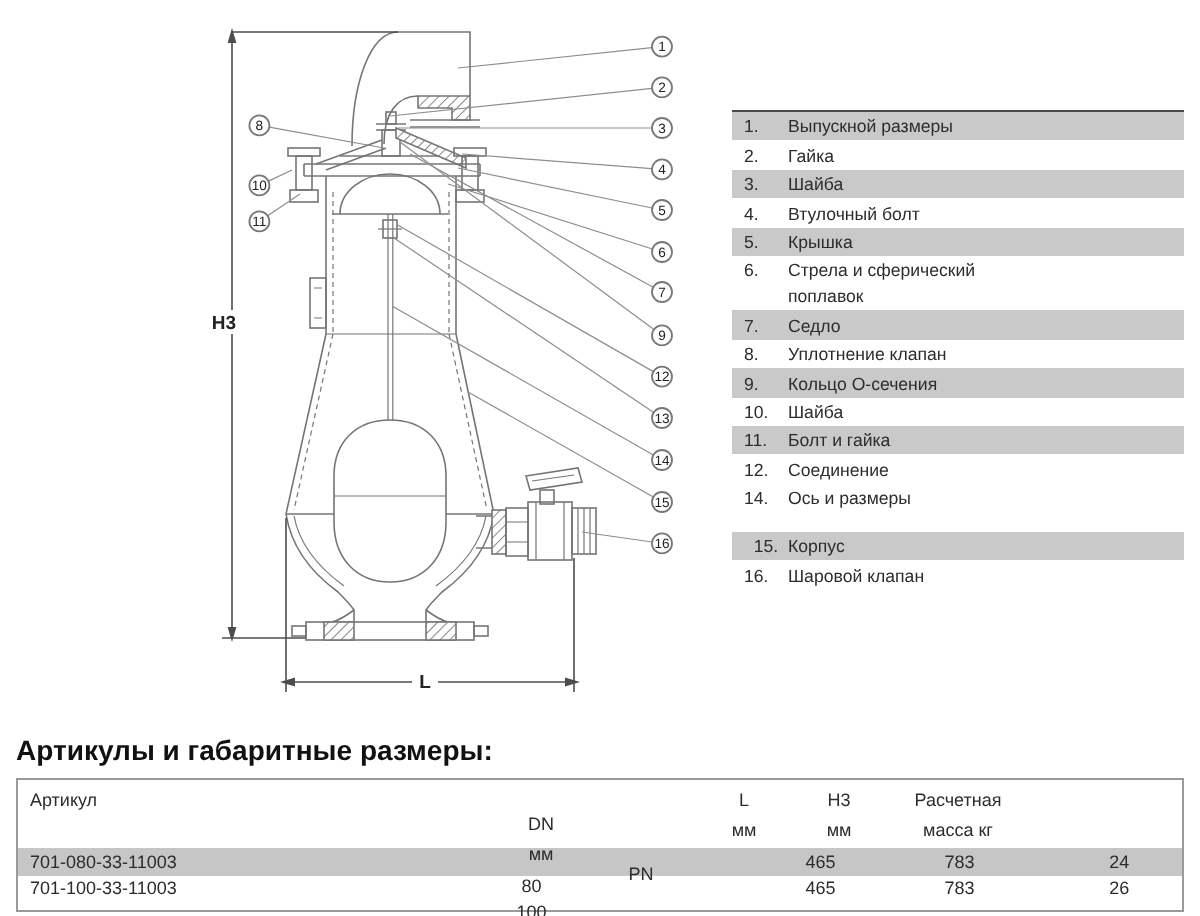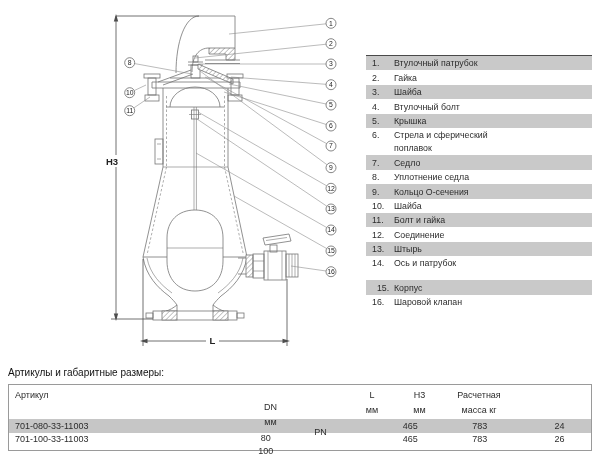--- a/index.html
+++ b/index.html
@@ -17,21 +17,21 @@
     border-top:1px solid #4a4a4a;
   }
   .pl-row{display:flex;min-height:14.2px;box-sizing:border-box;
     font-size:8.8px;line-height:13px;color:#2c2c2c;padding-top:1.4px;}
   .pl-row.shaded{background:#c9c9c9;}
   .pl-row.gap{margin-top:10px;text-align:center;}
   .pl-num{flex:none;width:22px;padding-left:6px;}
   .pl-label{white-space:pre-line;}
   
   #specs{position:absolute;left:8px;top:367px;width:584px;}
-  #specs-title{font-size:10px;font-weight:normal;color:#111;margin:0 0 6px 0;}
+  #specs-title{font-size:14px;font-weight:bold;color:#111;margin:0 0 6px 0;}
   .spec-table{border:1px solid #9a9a9a;font-size:9px;color:#2c2c2c;padding-bottom:4px;}
   .t-row{display:flex;}
   .t-row.h1{padding-top:5px;height:15px;}
   .t-row.h2{height:14px;}
   .t-row.d{height:13.5px;padding-top:1.5px;box-sizing:border-box;gap:28px;}
   .t-row.d.shaded{background:#c6c6c6;}
   .c0{width:239px;padding-left:6px;box-sizing:border-box;text-align:left;}
   .c1{width:45px;text-align:center;margin-top:12px;}
   .c2{width:55px;text-align:center;margin-top:37px;}
   .c3{width:48px;text-align:center;}
@@ -185,21 +185,21 @@
       <text x="129.7" y="95.10000000000001" text-anchor="middle" class="callout-num">10</text>
       <line x1="133.8444800392118" y1="107.90298637747776" x2="150" y2="97" stroke="#8d8d8d" stroke-width="0.6"></line>
       <circle cx="129.7" cy="110.7" r="5" fill="#ffffff" stroke="#787878" stroke-width="0.9"></circle>
       <text x="129.7" y="113.10000000000001" text-anchor="middle" class="callout-num">11</text>
     </g>
 </svg>
 
 <div id="parts-list">
     <div class="pl-row shaded">
       <span class="pl-num">1.</span>
-      <span class="pl-label">Втулочный патрубок</span>
+      <span class="pl-label">Выпускной размеры</span>
     </div>
     <div class="pl-row">
       <span class="pl-num">2.</span>
       <span class="pl-label">Гайка</span>
     </div>
     <div class="pl-row shaded">
       <span class="pl-num">3.</span>
       <span class="pl-label">Шайба</span>
     </div>
     <div class="pl-row">
@@ -214,45 +214,41 @@
       <span class="pl-num">6.</span>
       <span class="pl-label">Стрела и сферический
 поплавок</span>
     </div>
     <div class="pl-row shaded">
       <span class="pl-num">7.</span>
       <span class="pl-label">Седло</span>
     </div>
     <div class="pl-row">
       <span class="pl-num">8.</span>
-      <span class="pl-label">Уплотнение седла</span>
+      <span class="pl-label">Уплотнение клапан</span>
     </div>
     <div class="pl-row shaded">
       <span class="pl-num">9.</span>
       <span class="pl-label">Кольцо О-сечения</span>
     </div>
     <div class="pl-row">
       <span class="pl-num">10.</span>
       <span class="pl-label">Шайба</span>
     </div>
     <div class="pl-row shaded">
       <span class="pl-num">11.</span>
       <span class="pl-label">Болт и гайка</span>
     </div>
     <div class="pl-row">
       <span class="pl-num">12.</span>
       <span class="pl-label">Соединение</span>
     </div>
-    <div class="pl-row shaded">
-      <span class="pl-num">13.</span>
-      <span class="pl-label">Штырь</span>
-    </div>
     <div class="pl-row">
       <span class="pl-num">14.</span>
-      <span class="pl-label">Ось и патрубок</span>
+      <span class="pl-label">Ось и размеры</span>
     </div>
     <div class="pl-row shaded gap">
       <span class="pl-num">15.</span>
       <span class="pl-label">Корпус</span>
     </div>
     <div class="pl-row">
       <span class="pl-num">16.</span>
       <span class="pl-label">Шаровой клапан</span>
     </div>
   </div>

